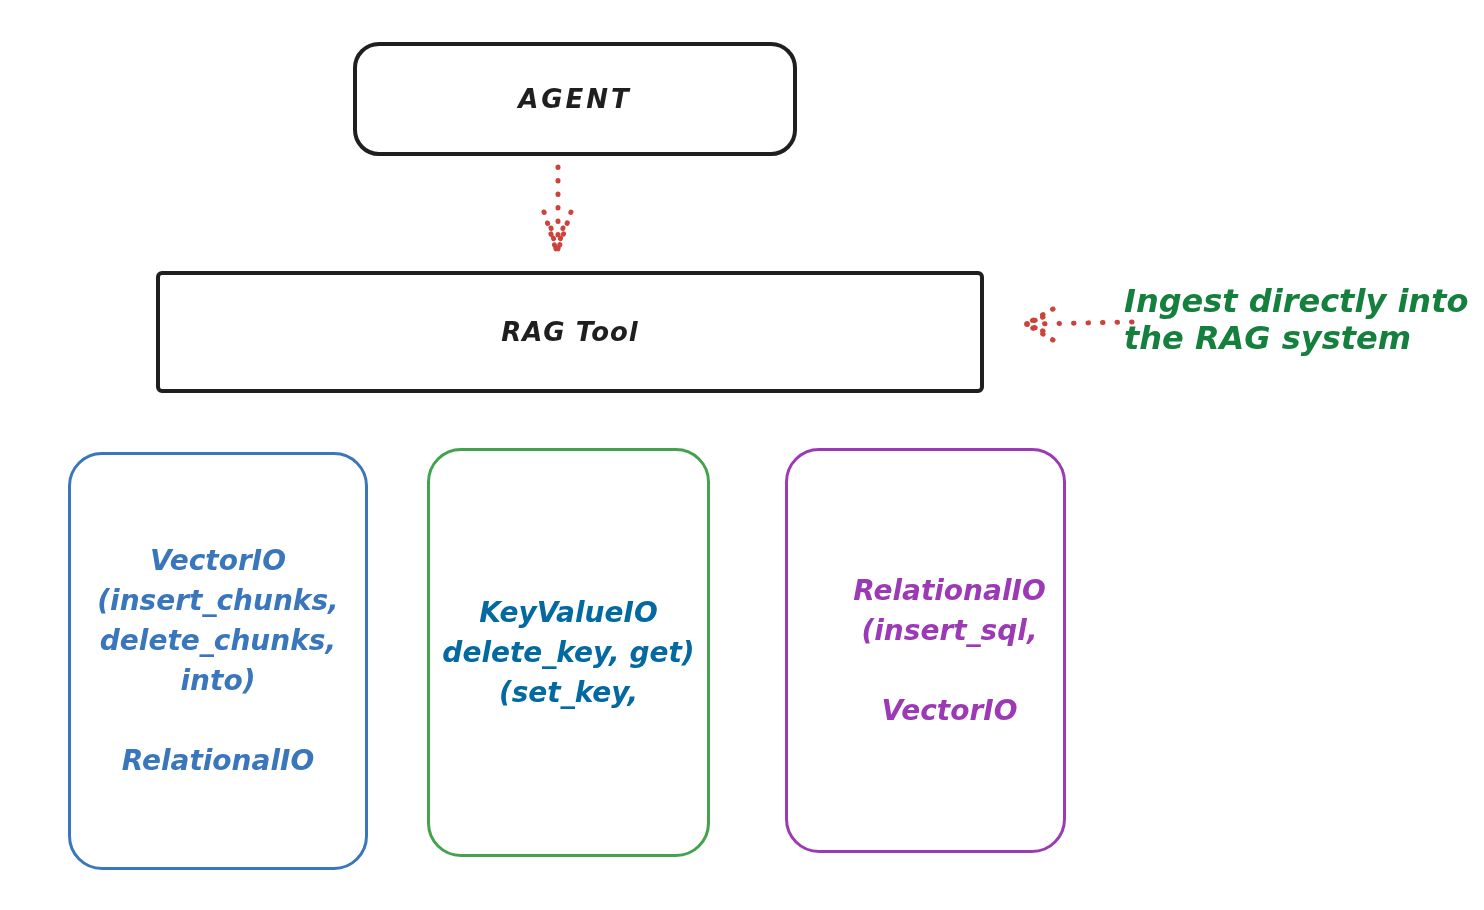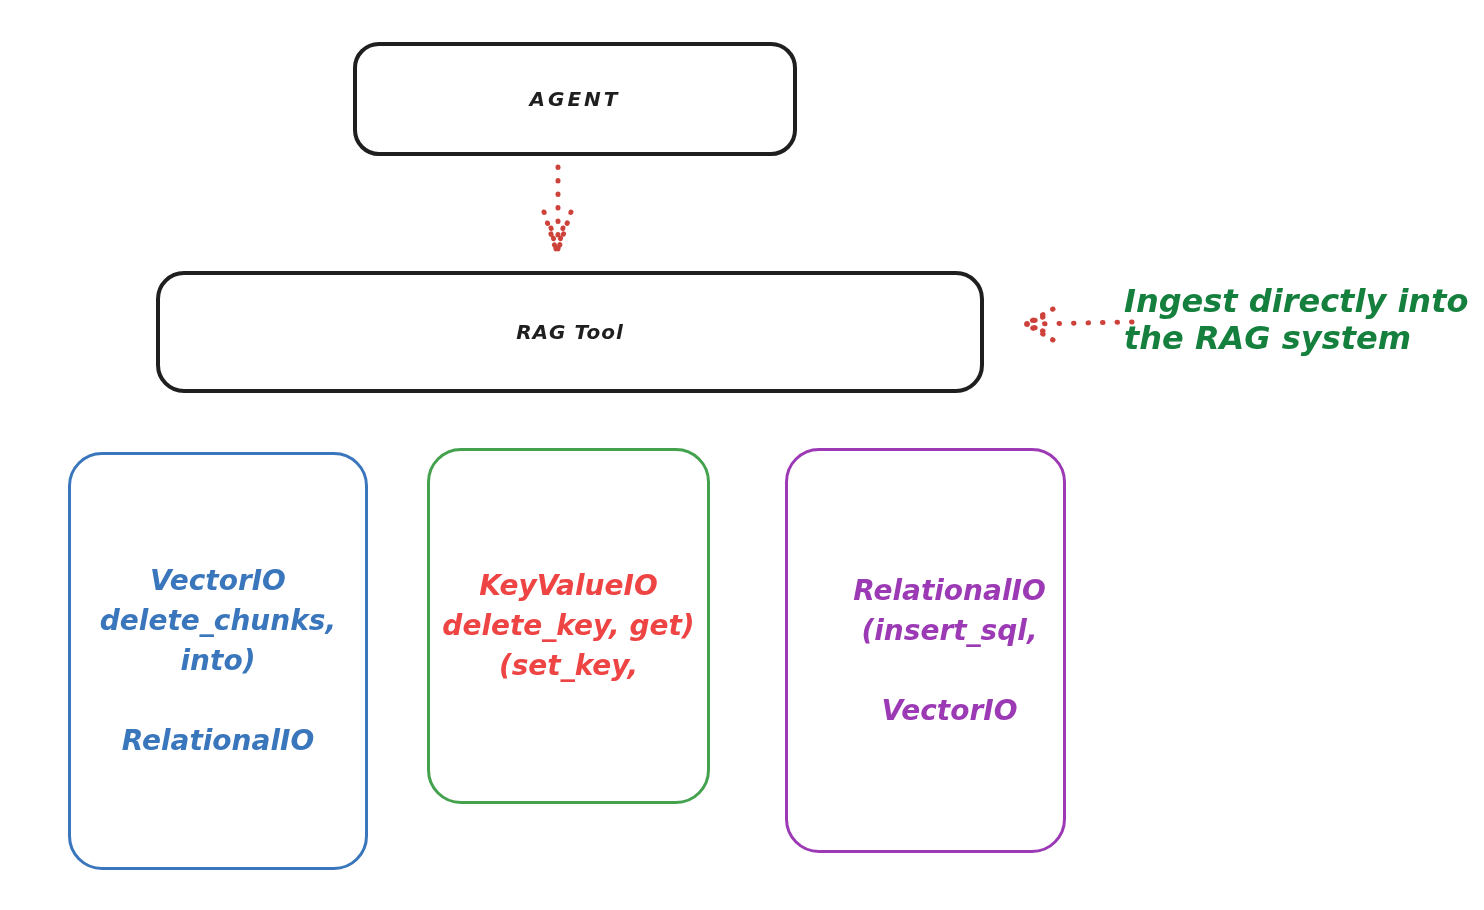--- a/index.html
+++ b/index.html
@@ -25,24 +25,24 @@
     position: absolute;
     background: #ffffff;
     border: 4px solid #1f1f1f;
     border-radius: 26px;
     display: flex;
     align-items: center;
     justify-content: center;
     box-sizing: border-box;
   }
   .agent-box { left: 353px; top: 42px; width: 444px; height: 114px; }
-  .rag-box   { left: 156px; top: 271px; width: 828px; height: 122px; border-radius: 28px; }
+  .rag-box   { left: 156px; top: 271px; width: 828px; height: 122px; border-radius: 6px; }
   .node-label {
     color: #1f1f1f;
-    font-size: 20px;
+    font-size: 26px;
     font-weight: bold;
     font-style: italic;
     letter-spacing: 3px;
   }
   .rag-box .node-label { letter-spacing: 1px; font-style: italic; }
   .io-box {
     position: absolute;
     background: #ffffff;
     border: 3.5px solid;
     border-radius: 34px;
@@ -54,21 +54,21 @@
     text-align: center;
     font-size: 28px;
     font-weight: 700;
     font-style: italic;
     line-height: 40px;
   }
   .io-box .io-lines { margin: 0; }
   .io-box .io-line { display: block; }
   .io-box .index-label { margin-top: 40px; }
   .vector-box     { left: 68px;  top: 452px; width: 300px; height: 418px; color: #3a76bc; border-color: #3a76bc; }
-  .keyvalue-box   { left: 427px; top: 448px; width: 283px; height: 356px; color: #ef4444; border-color: #44a24f; }
+  .keyvalue-box   { left: 427px; top: 448px; width: 283px; height: 409px; color: #0369a1; border-color: #44a24f; }
   .relational-box { left: 785px; top: 448px; width: 281px; height: 405px; color: #9c3ab5; border-color: #9c3ab5; padding-left: 48px; }
   .annotation-text {
     position: absolute;
     left: 1124px; top: 283px;
     width: 360px;
     color: #15803d;
     font-size: 32px;
     font-weight: bold;
     font-style: italic;
     line-height: 37px;
@@ -107,20 +107,21 @@
   </div>
 
   <div class="annotation-text">
     <span class="ann-line">Ingest directly into</span>
     <span class="ann-line">the RAG system</span>
   </div>
 
   <div class="io-box vector-box">
     <div class="io-lines">
       <span class="io-line">VectorIO</span>
+      <span class="io-line">(insert_chunks,</span>
       <span class="io-line">delete_chunks,</span>
       <span class="io-line">into)</span>
     </div>
     <span class="index-label">RelationalIO</span>
   </div>
 
   <div class="io-box keyvalue-box">
     <div class="io-lines">
       <span class="io-line">KeyValueIO</span>
       <span class="io-line">delete_key, get)</span>

